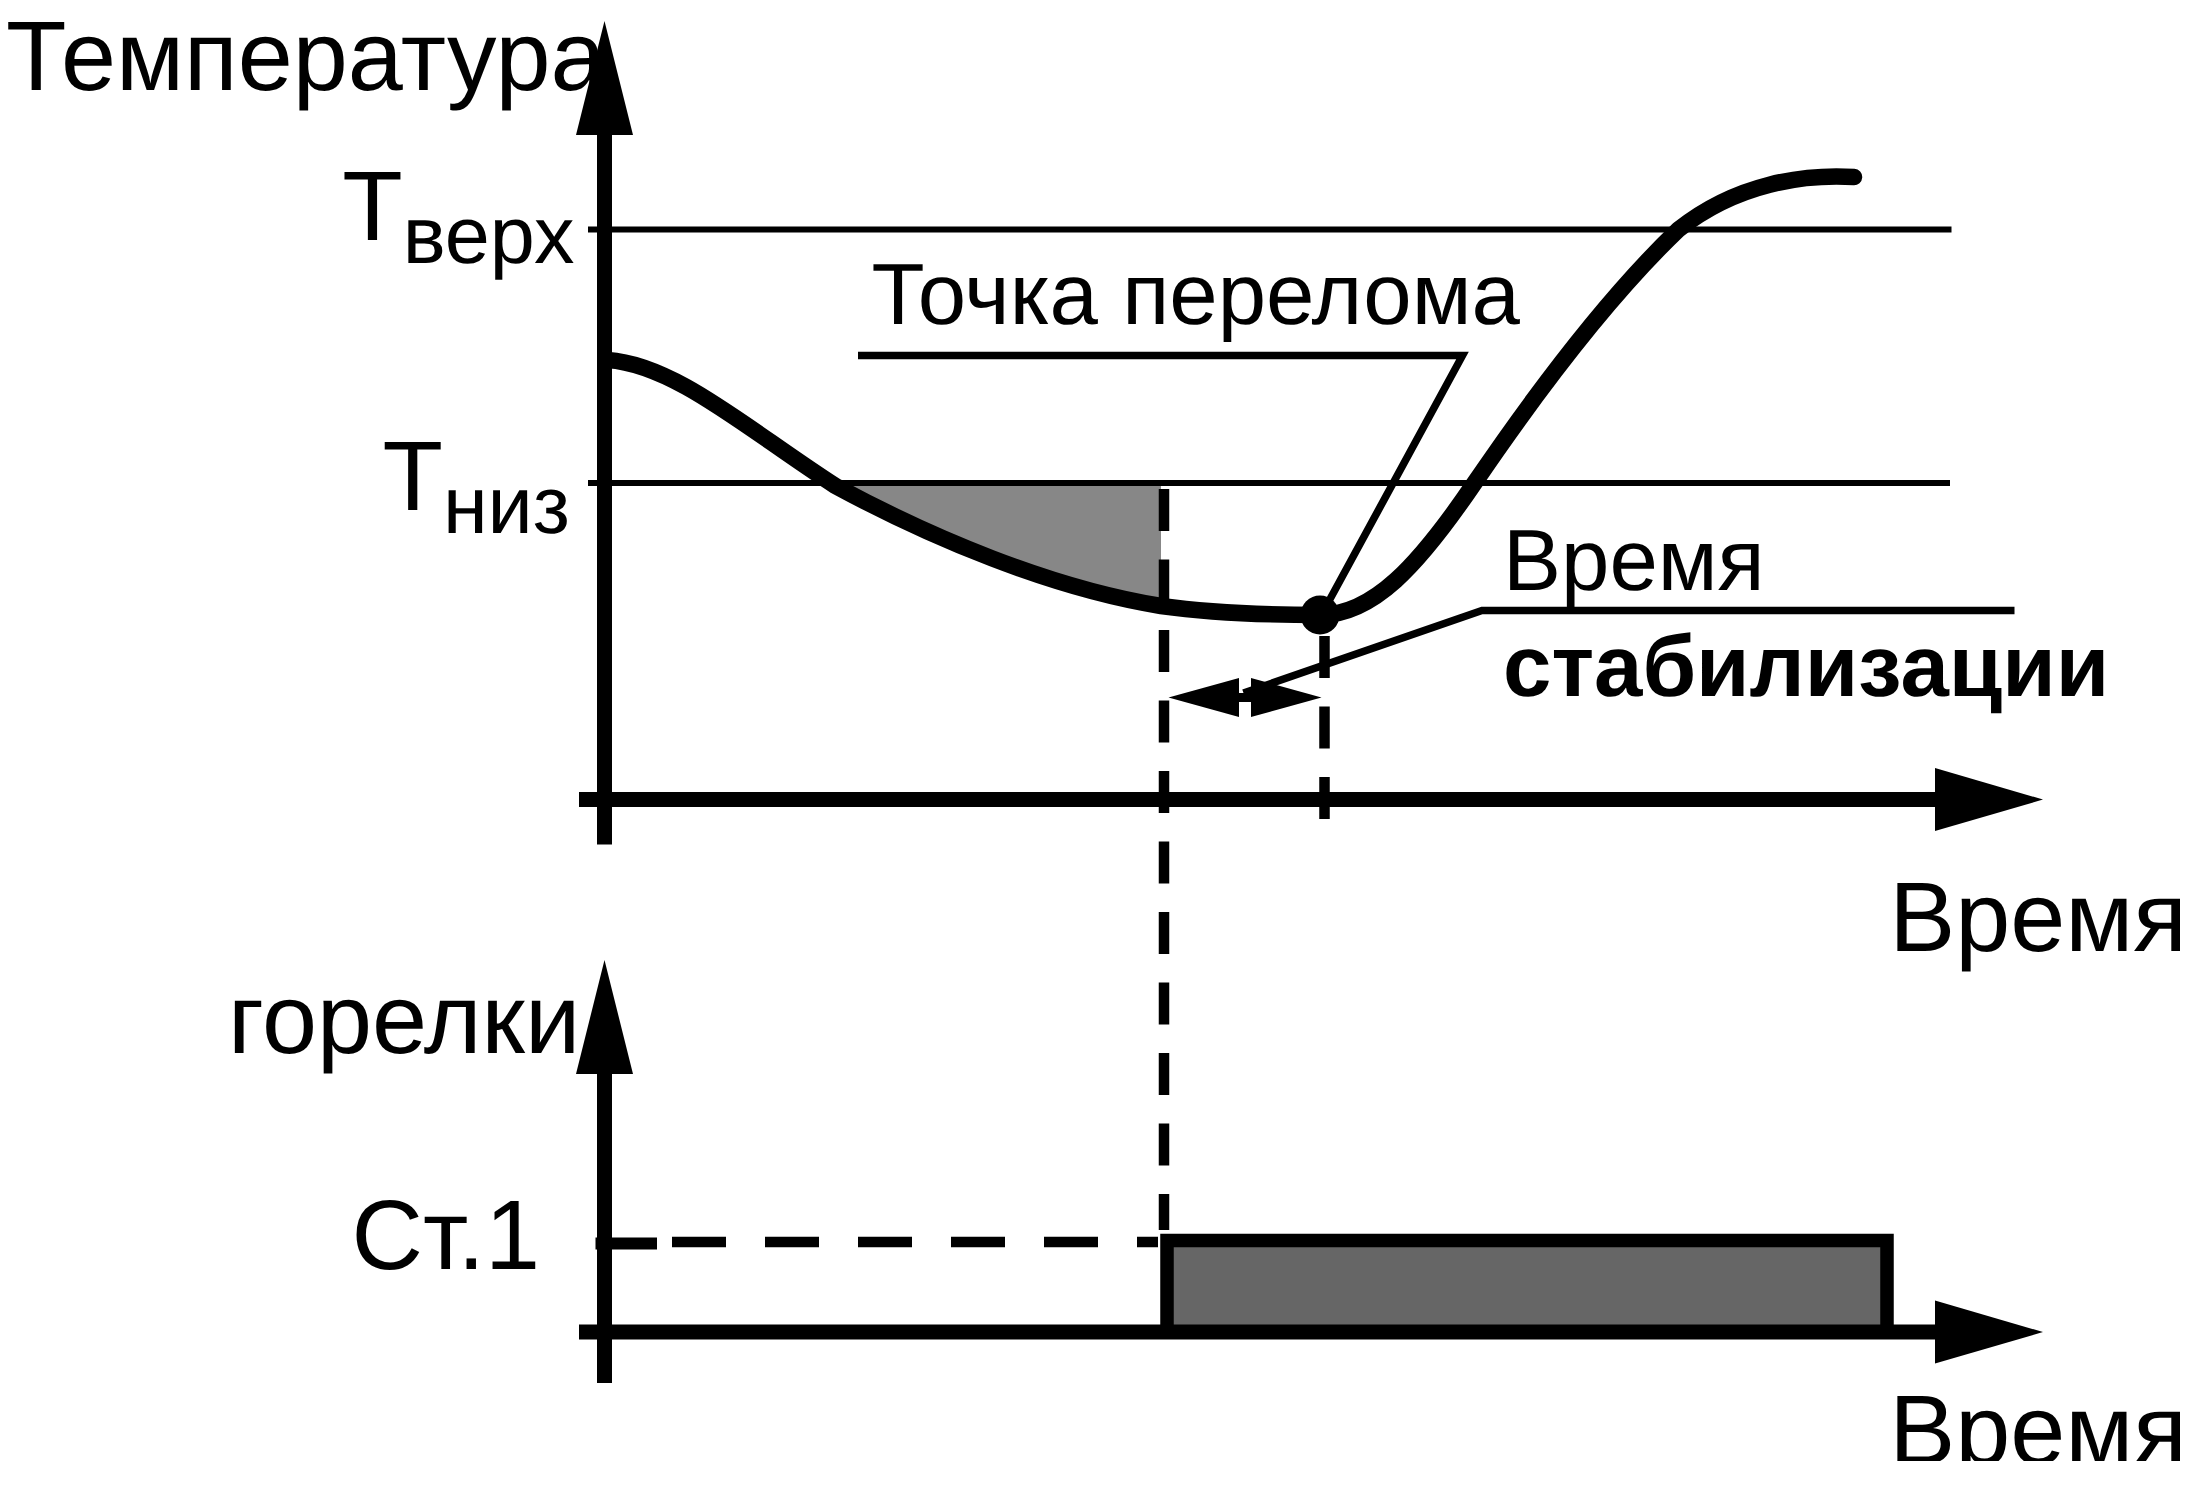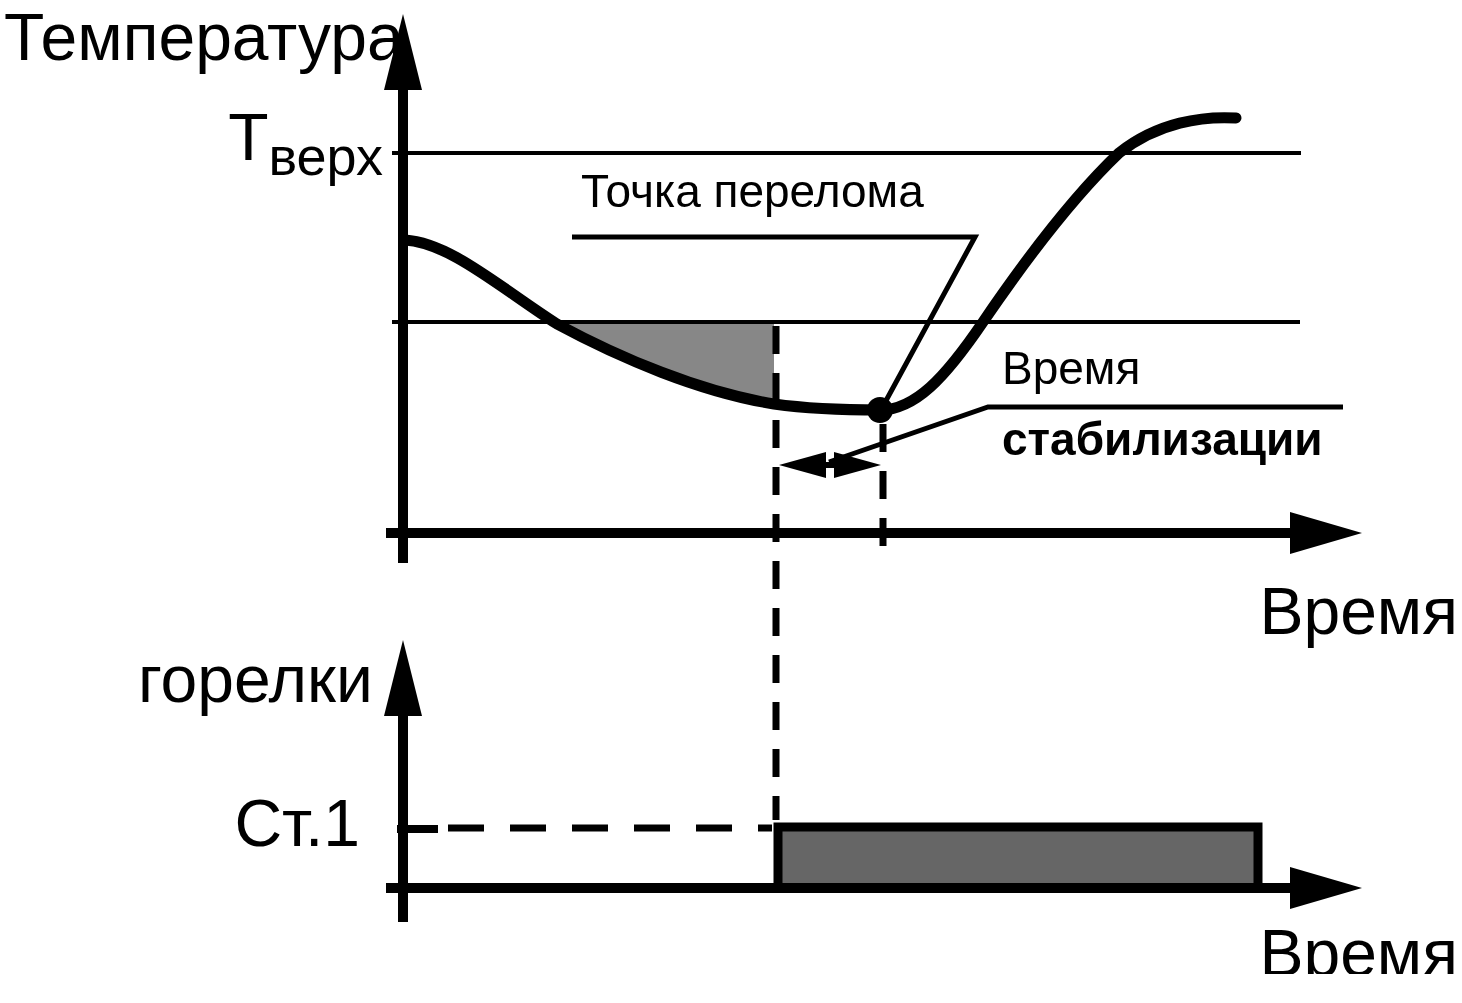--- a/index.html
+++ b/index.html
@@ -12,21 +12,21 @@
     overflow:hidden;
   }
   .figure svg{position:absolute;left:0;top:0;}
   .lbl{
     position:absolute;
     line-height:1;
     white-space:nowrap;
     color:#000;
   }
   .fs-main{font-size:66px;}
-  .fs-callout{font-size:46px;}
+  .fs-callout{font-size:58px;}
   .tlabel{font-size:66px;}
   .tlabel .sub{font-size:54px;position:relative;top:15px;text-align:right;}
   .ralign{text-align:right;}
 </style>
 </head>
 <body>
 
 <div class="figure">
 
   <svg width="1462" height="1003" viewBox="0 0 1462 1003">
@@ -65,27 +65,28 @@
     <line x1="403" y1="705" x2="403" y2="922" stroke="#000" stroke-width="10"></line>
     <polygon points="403,640 384,716 422,716" fill="#000"></polygon>
     <line x1="386" y1="888" x2="1296" y2="888" stroke="#000" stroke-width="10"></line>
     <polygon points="1362,888 1290,867 1290,909" fill="#000"></polygon>
   </svg>
 
   <div class="lbl fs-main" style="left:4px;top:4px;">Температура</div>
 
   <div class="lbl tlabel ralign" style="right:1079px;top:104px;"><span>Т</span><span class="sub">верх</span></div>
 
+  <div class="lbl tlabel ralign" style="right:1082px;top:284px;"><span>Т</span><span class="sub">низ</span></div>
 
   <div class="lbl fs-callout" style="left:581px;top:168px;">Точка перелома</div>
 
   <div class="lbl fs-callout" style="left:1002px;top:345px;">Время</div>
   <div class="lbl fs-callout" style="left:1002px;top:416px;font-weight:bold;">стабилизации</div>
 
   <div class="lbl fs-main ralign" style="right:4px;top:578px;">Время</div>
 
-  <div class="lbl fs-main" style="left:138px;top:646px;text-align:right;">горелки</div>
+  <div class="lbl fs-main" style="left:152px;top:646px;text-align:right;">горелки</div>
 
   <div class="lbl fs-main ralign" style="right:1102px;top:790px;margin-left:24px;">Ст.1</div>
 
   <div class="lbl fs-main ralign" style="right:4px;top:920px;">Время</div>
 
 </div>
 
 </body></html>

